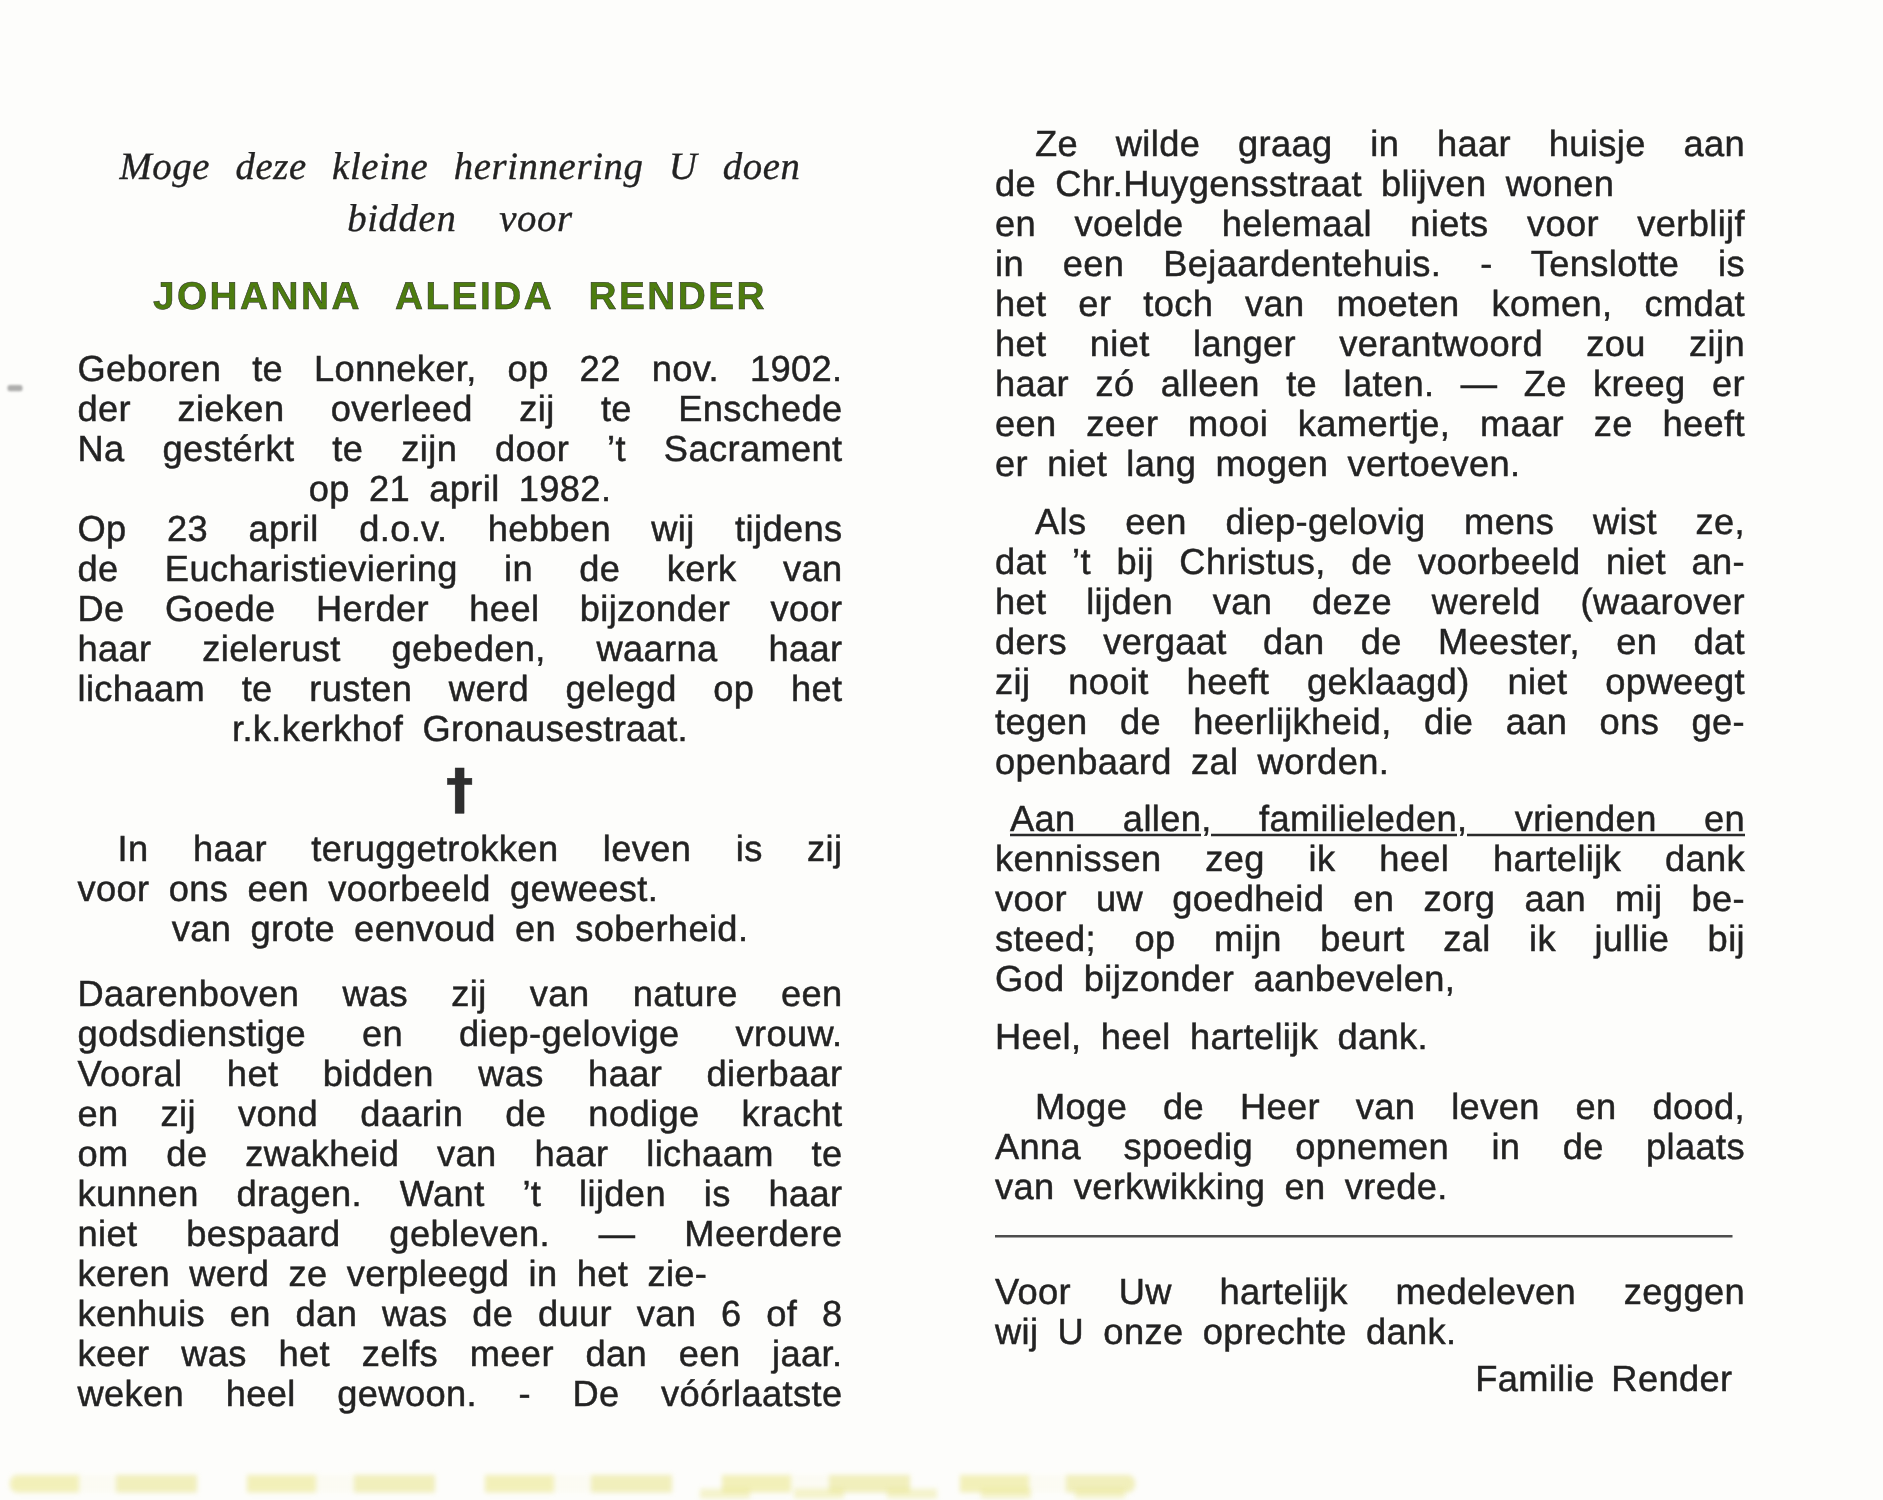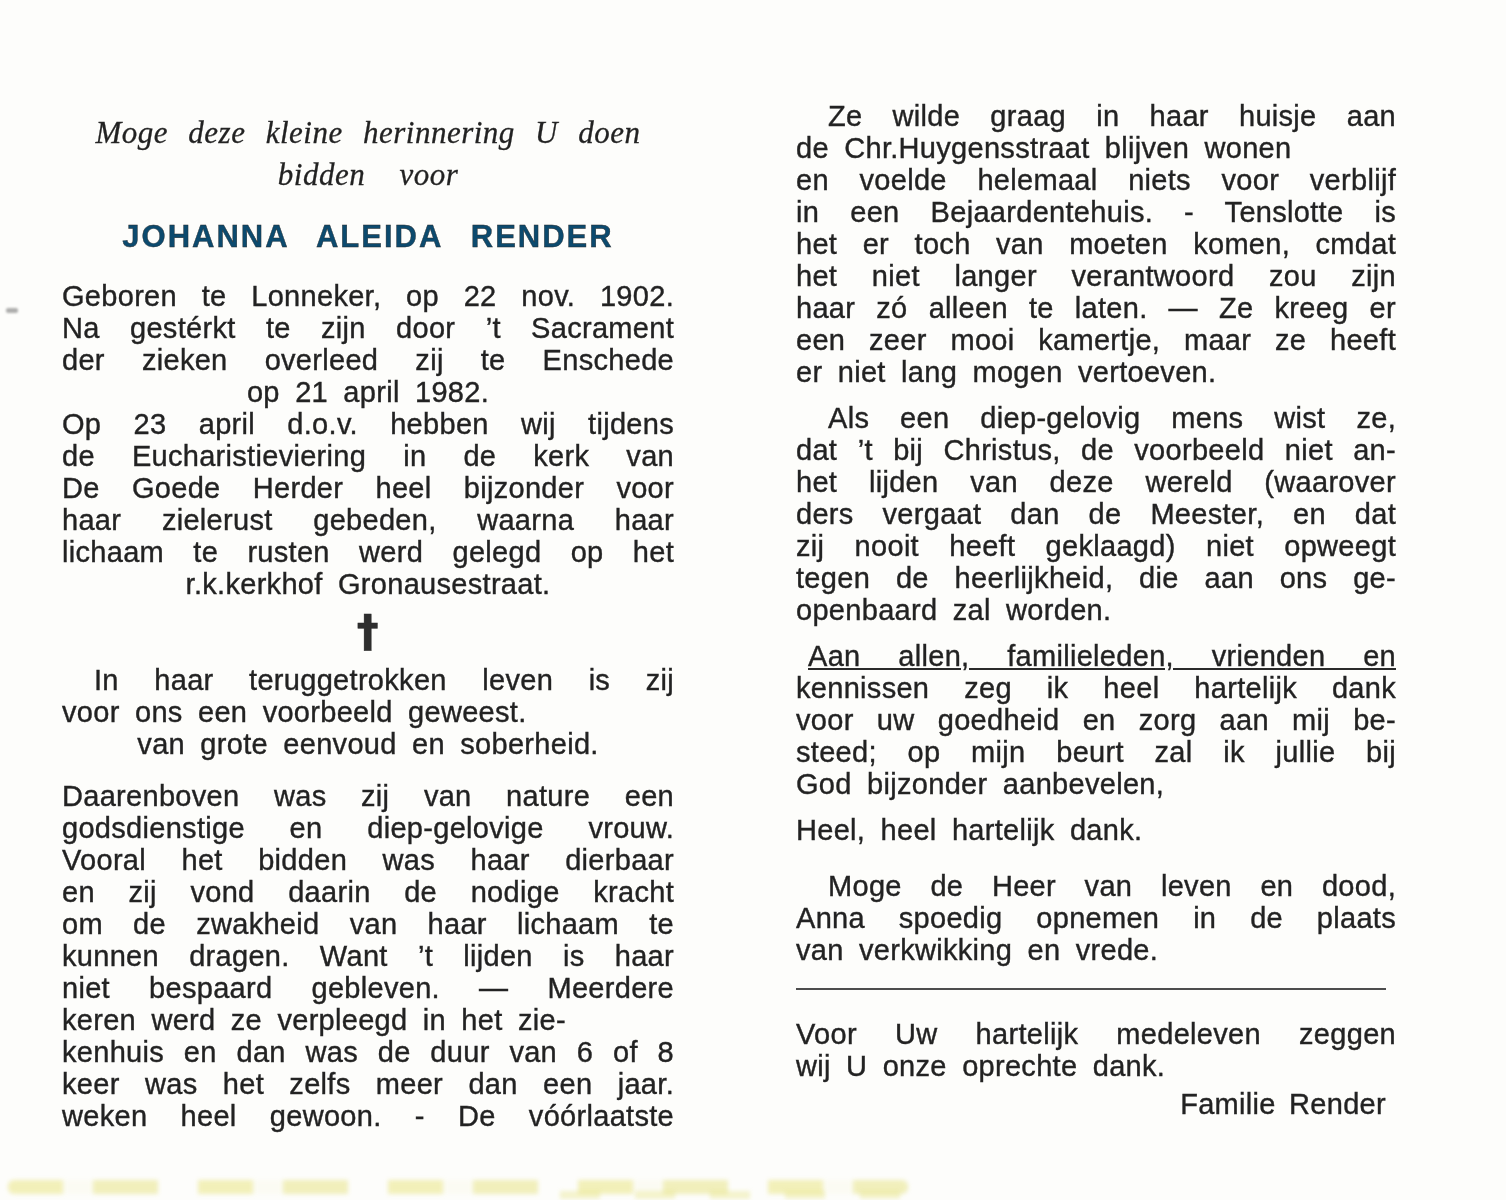--- a/index.html
+++ b/index.html
@@ -50,21 +50,21 @@
   .hdr .ln2 { word-spacing: 26px; }
 
   .name {
     font-weight: bold;
     font-size: 31px;
     line-height: 34px;
     text-align: center;
     letter-spacing: 2px;
     word-spacing: 18px;
     margin-bottom: 26px;
-    color: #0c4a6e;
+    color: #4d7c0f;
   }
   .cross {
     text-align: center;
     font-family: "DejaVu Sans", sans-serif;
     font-size: 44px;
     line-height: 48px;
     font-weight: bold;
     color: #2e2e2e;
     margin: 4px 0 8px 0;
   }
@@ -121,22 +121,22 @@
 
     <div class="hdr">
       <div class="ln">Moge deze kleine herinnering U doen</div>
       <div class="ln ln2">bidden voor</div>
     </div>
 
     <div class="name">JOHANNA ALEIDA RENDER</div>
 
     <div class="p-mb8">
       <div class="ln j">Geboren te Lonneker, op 22 nov. 1902.</div>
+      <div class="ln j">der zieken overleed zij te Enschede</div>
       <div class="ln j">Na gestérkt te zijn door ’t Sacrament</div>
-      <div class="ln j">der zieken overleed zij te Enschede</div>
       <div class="ln c">op 21 april 1982.</div>
       <div class="ln j">Op 23 april d.o.v. hebben wij tijdens</div>
       <div class="ln j">de Eucharistieviering in de kerk van</div>
       <div class="ln j">De Goede Herder heel bijzonder voor</div>
       <div class="ln j">haar zielerust gebeden, waarna haar</div>
       <div class="ln j">lichaam te rusten werd gelegd op het</div>
       <div class="ln c">r.k.kerkhof Gronausestraat.</div>
     </div>
 
     <div class="cross">†</div>

